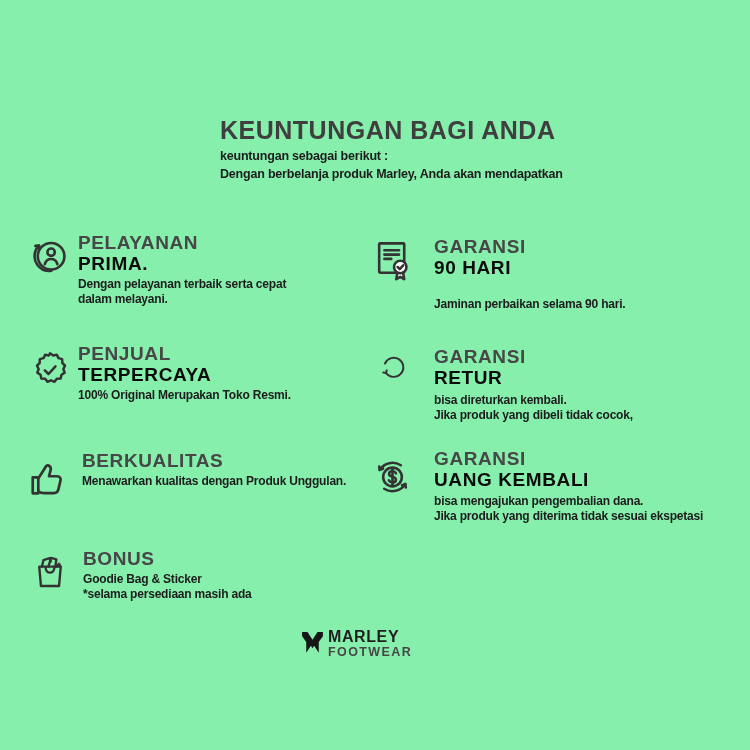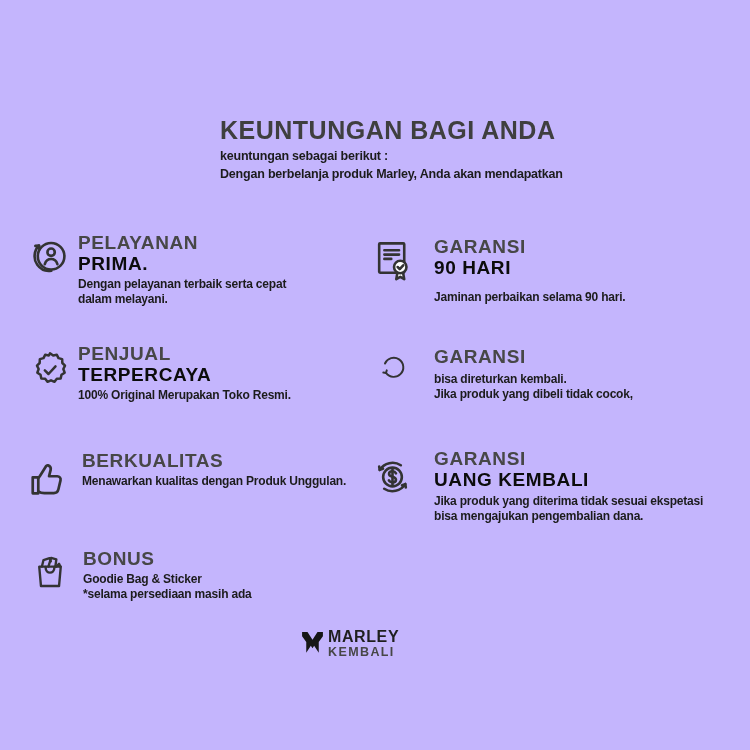--- a/index.html
+++ b/index.html
@@ -1,16 +1,16 @@
 <!DOCTYPE html>
 <html><head>
 <meta charset="utf-8">
 <style>
   html,body{margin:0;padding:0;background:#ffffff;}
-  .canvas{position:relative;width:750px;height:750px;background:#c4b5fd;overflow:hidden;
+  .canvas{position:relative;width:750px;height:750px;background:#86efac;overflow:hidden;
           font-family:"Liberation Sans",sans-serif;}
   .abs{position:absolute;}
   .line{display:block;white-space:nowrap;}
 
   .page-title{font-size:25px;font-weight:bold;letter-spacing:0.5px;color:#3f3f3f;white-space:nowrap;}
   .page-subtitle{font-size:12.5px;font-weight:bold;letter-spacing:-0.2px;color:#1c1c1c;line-height:18px;}
 
   .b-title{font-size:19px;font-weight:bold;letter-spacing:0.6px;line-height:21px;white-space:nowrap;}
   .b-title .l1{display:block;color:#474747;}
   .b-title .l2{display:block;color:#0c0c0c;}
@@ -117,35 +117,36 @@
       <path d="M13.6 19.2l-.7 4 2.3-1.3 2.3 1.3-.7-4" fill="#ffffff"></path>
       <circle cx="15.2" cy="16.2" r="3.6" fill="#ffffff"></circle>
       <path d="M13.7 16.2l1.2 1.2 2-2.2"></path>
     </svg>
   </div>
   <div class="abs" style="left:434px;top:236px">
     <div class="b-title">
       <span class="l1">GARANSI</span>
       <span class="l2">90 HARI</span>
     </div>
-    <div class="b-body" style="margin-top:12px">
+    <div class="b-body" style="margin-top:19px">
       <span class="line">Jaminan perbaikan selama 90 hari.</span>
       <span class="line"></span>
     </div>
   </div>
 
   <div class="abs icon" style="left:378px;top:352px;width:31px;height:31px">
     <svg viewBox="0 0 24 24">
       <path d="M6.2 16.2A7.4 7.4 0 1 0 5.4 8.9"></path>
       <path d="M6.2 16.2l-2.1-.3M6.2 16.2l.6-2"></path>
     </svg>
   </div>
   <div class="abs" style="left:434px;top:346px">
     <div class="b-title">
       <span class="l1">GARANSI</span>
+      <span class="l2">RETUR</span>
     </div>
     <div class="b-body" style="margin-top:5px">
       <span class="line">bisa direturkan kembali.</span>
       <span class="line">Jika produk yang dibeli tidak cocok,</span>
     </div>
   </div>
 
   <div class="abs icon" style="left:370px;top:456px;width:45px;height:42px">
     <svg viewBox="0 0 26 24">
       <circle cx="13" cy="12" r="5.4"></circle>
@@ -156,30 +157,30 @@
       <path d="M8.2 18.8a8.8 8.8 0 0 0 12.2-2.7"></path>
       <path d="M20.4 16.1l.3 2M20.4 16.1l-1.9.7"></path>
     </svg>
   </div>
   <div class="abs" style="left:434px;top:448px">
     <div class="b-title">
       <span class="l1">GARANSI</span>
       <span class="l2">UANG KEMBALI</span>
     </div>
     <div class="b-body" style="margin-top:4px">
+      <span class="line">bisa mengajukan pengembalian dana.</span>
       <span class="line">Jika produk yang diterima tidak sesuai ekspetasi</span>
-      <span class="line">bisa mengajukan pengembalian dana.</span>
     </div>
   </div>
 
   <div class="abs footer" style="left:300px;top:628px">
     <span class="logo-box">
       <svg width="25" height="33" viewBox="0 0 24 30">
         <path d="M2 3 L7.2 3 L12 10.4 L16.8 3 L22 3 L22 7 L18 12.5 L18 23 L13.6 16.2 L12 18.7 L10.4 16.2 L6 23 L6 12.5 L2 7 Z" fill="#161616"></path>
       </svg>
     </span>
     <span class="brand-text">
       <span class="brand-name">MARLEY</span>
-      <span class="brand-sub">KEMBALI</span>
+      <span class="brand-sub">FOOTWEAR</span>
     </span>
   </div>
 
 </div>
 
 </body></html>

